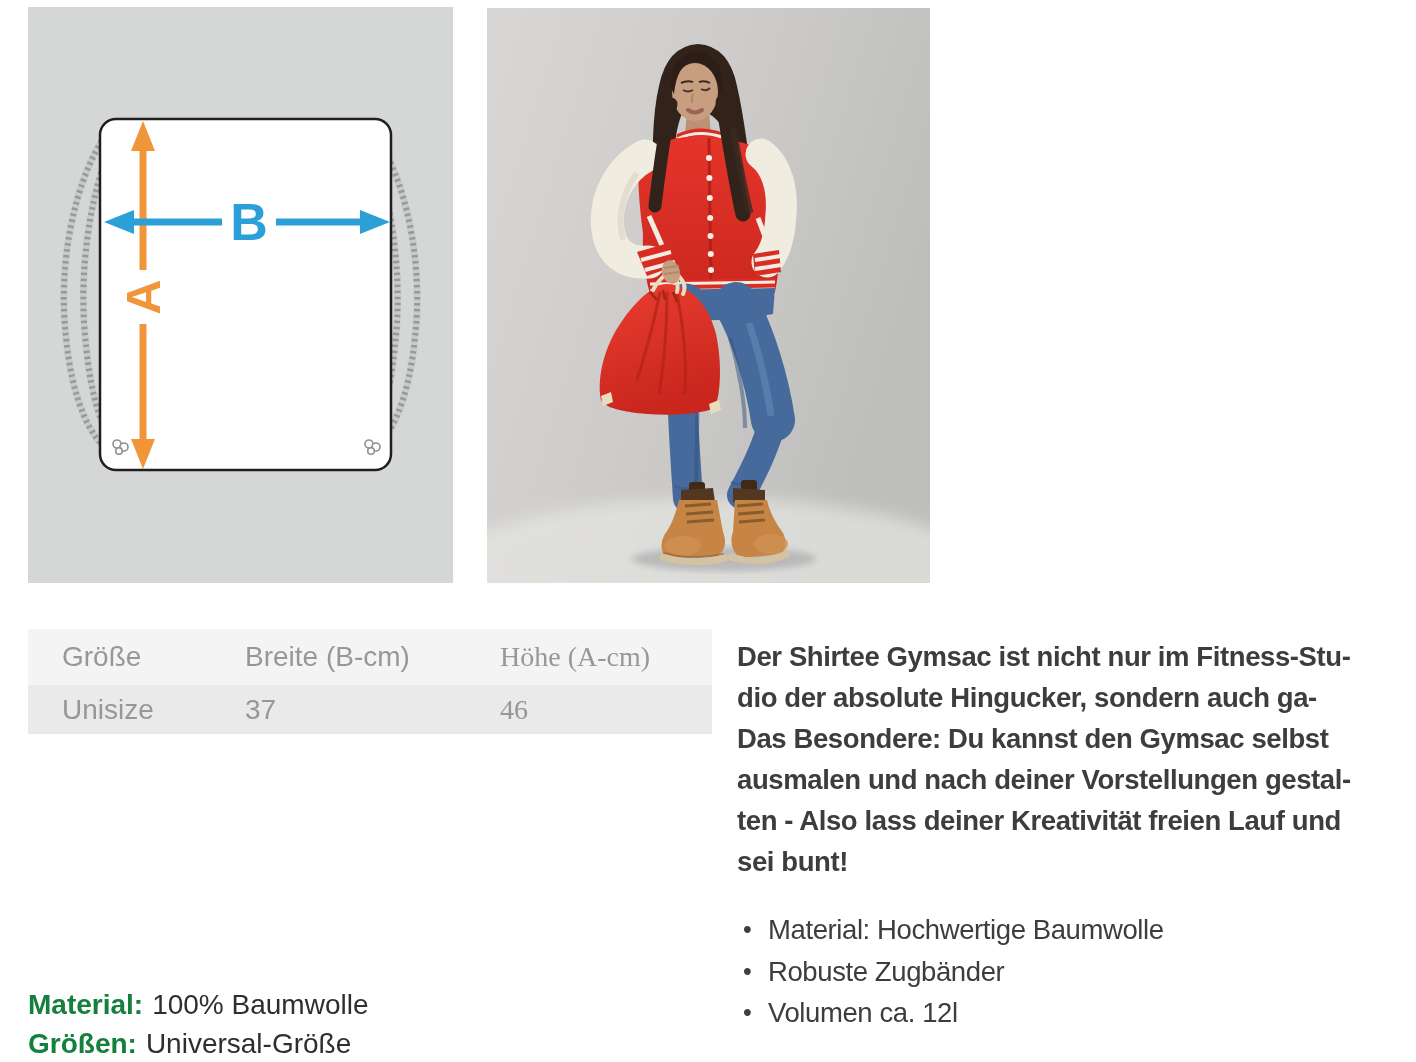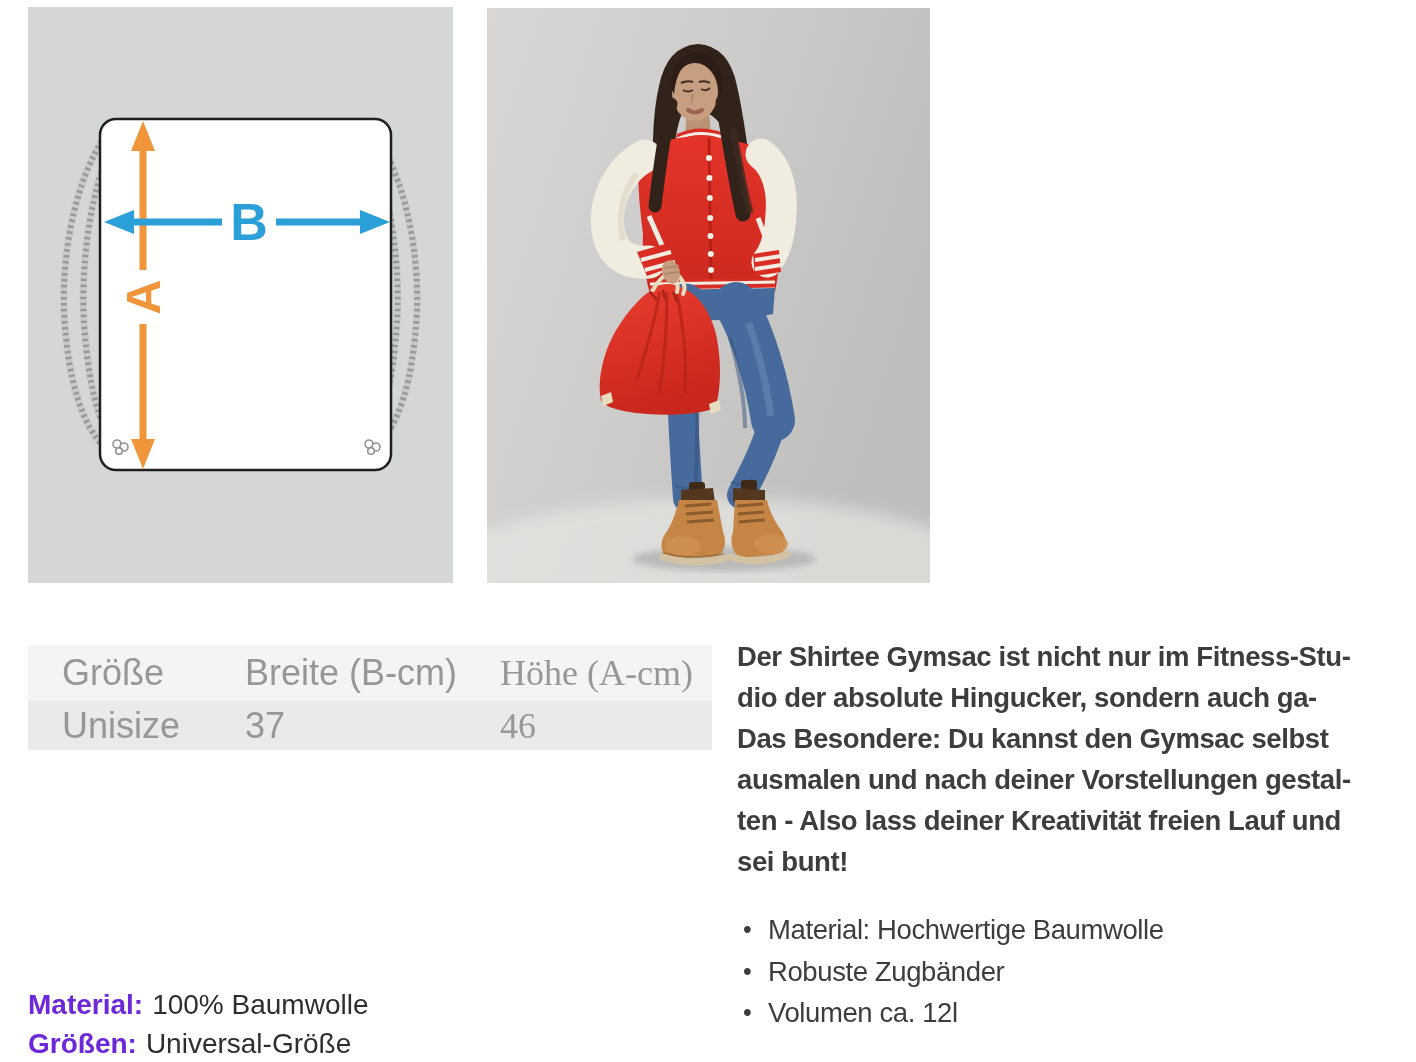--- a/index.html
+++ b/index.html
@@ -9,39 +9,39 @@
     font-family:"Liberation Sans","DejaVu Sans",sans-serif;
   }
   .abs { position:absolute; }
 
   
   .diagram-panel { left:28px; top:7px; width:425px; height:576px; background:var(--panel-gray,#d5d7d6); }
   .diagram-panel svg, .photo-panel svg { display:block; width:100%; height:100%; }
   .photo-panel { left:487px; top:8px; width:443px; height:575px; }
 
   
-  .size-table { left:28px; top:645px; width:684px; font-size:36px; color:var(--table-text,#979797); }
+  .size-table { left:28px; top:629px; width:684px; font-size:28px; color:var(--table-text,#979797); }
   .st-row { display:flex; align-items:center; }
   .st-head { height:56px; background:var(--table-header-bg,#f4f4f4); }
   .st-data { height:49px; background:var(--table-row-bg,#eaeaea);justify-content:flex-end; }
   .c1 { width:217px; padding-left:34px; box-sizing:border-box; }
   .c2 { width:255px; }
   .c3 { flex:1;font-family:Liberation Serif, serif; }
 
   
   .description { left:737px; top:636px; width:670px; font-size:27.5px; line-height:41px;
                  color:var(--body-text,#3d3d3d); letter-spacing:-0.4px; }
   .desc-line { white-space:nowrap;font-weight:bold; }
   .bullet-list { margin-top:27px; }
   .bullet-item { display:flex; line-height:41.5px; white-space:nowrap; }
   .bullet-item .dot { width:31px; padding-left:6px; box-sizing:border-box; font-size:25px; }
 
   
   .material-info { left:28px; top:985px; font-size:28px; line-height:39px; color:#2e2e2e; }
-  .material-info .lbl { font-weight:700; margin-right:9px; color:#6d28d9; }
+  .material-info .lbl { font-weight:700; margin-right:9px; color:#15803d; }
   .material-info .row { white-space:nowrap; }
 </style>
 </head>
 <body>
 
 <div class="abs diagram-panel">
   <svg viewBox="0 0 425 576">
 
     <g>
       <path d="M 80,124 C 44,176 30,262 38,330 C 44,392 62,434 86,447" fill="none" stroke="#c9cbca" stroke-width="7"></path>

